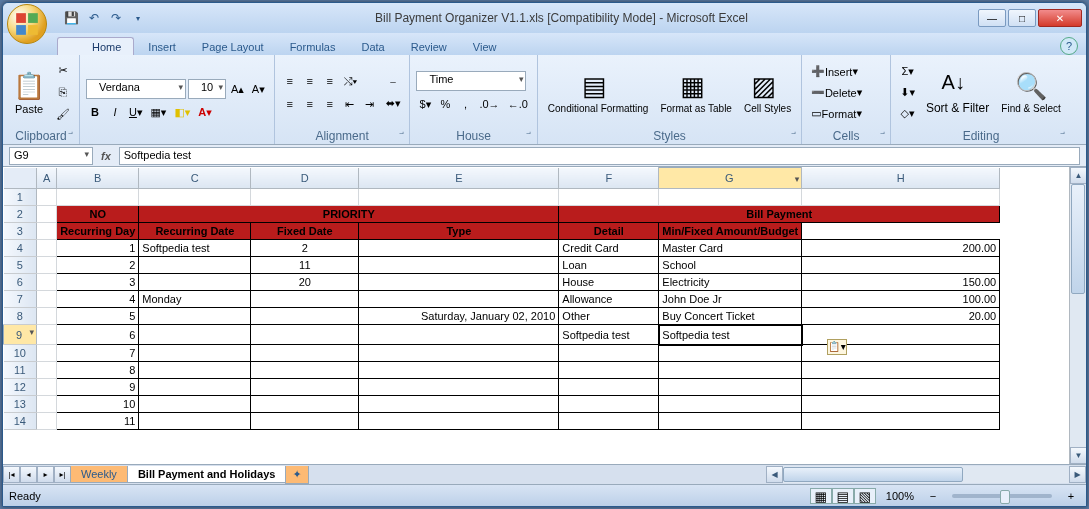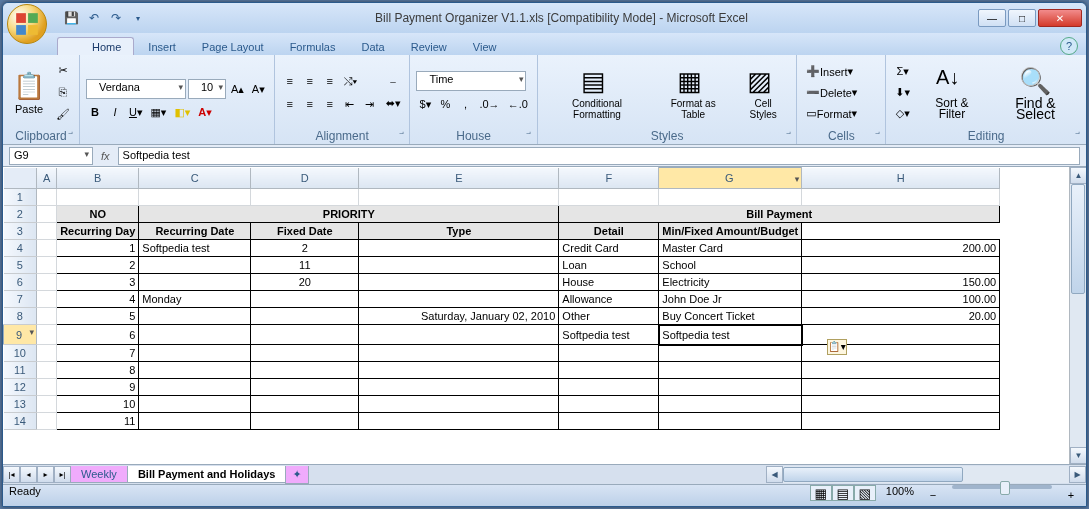--- a/index.html
+++ b/index.html
@@ -35,52 +35,52 @@
 .col { display:flex; flex-direction:column; gap:2px;}
 .row { display:flex; gap:2px; align-items:center;}
 .sel { height:20px; border:1px solid #9ab; background:#fff; font-size:11px; padding:1px 14px 1px 12px; position:relative;}
 .sel::after{content:"▾"; position:absolute; right:2px; top:2px; font-size:9px; color:#555;}
 .ribbtn { min-width:18px; height:20px; border:1px solid transparent; display:inline-flex; align-items:center; justify-content:center; padding:0 2px; border-radius:2px;}
 
 
 .fbar { height: 22px; background: #e4ecf7; border-bottom: 1px solid #9ab; display:flex; align-items:center; gap:4px; padding:0 6px; font-size:11px;}
 .namebox { width: 84px; height:18px; border:1px solid #9ab; background:#fff; padding:1px 4px; position:relative;}
 .namebox::after{content:"▾"; position:absolute; right:3px; top:1px; font-size:9px; color:#555;}
-.fx-label { font-style:italic; color:#555; margin:8px 4px;}
+.fx-label { font-style:italic; color:#555; margin:8px 4px;font-weight:bold;}
 .finput { flex:1; height:18px; border:1px solid #9ab; background:#fff; padding:1px 4px;}
 
 
 .gridwrap { flex:1; display:flex; background:#fff; overflow:hidden; position:relative;}
 .corner { width:26px; height:18px; background:#e4ecf7; border-right:1px solid #b0b8c0; border-bottom:1px solid #b0b8c0;}
 .colhdr { background:linear-gradient(#f4f8fd,#dce6f2); border-right:1px solid #b0b8c0; border-bottom:1px solid #b0b8c0; text-align:center; font-size:11px; color:#3a5a7a; line-height:18px;}
 .rowhdr { width:26px; background:linear-gradient(90deg,#f4f8fd,#dce6f2); border-right:1px solid #b0b8c0; border-bottom:1px solid #c8ccd0; text-align:center; font-size:11px; color:#3a5a7a;}
 .rowhdr.sel { background:#ffe8a6;}
 .colhdr.sel { background:#ffe8a6;}
 table.grid { border-collapse:collapse; table-layout:fixed;}
 .cell { border-right:1px solid #d4d8dc; border-bottom:1px solid #d4d8dc; height:17px; font-size:11px; padding:0 3px; overflow:hidden; white-space:nowrap; font-family:Verdana,sans-serif;}
 .tbl-border { border:1px solid #000 !important;}
-.hdr-blue { background:#e5e5e5; font-weight:bold; text-align:center;margin-top:48px;}
+.hdr-blue { background:#b91c1c; font-weight:bold; text-align:center;margin-top:48px;}
 .num { text-align:right;}
 .ctr { text-align:center;}
 .active-cell { outline:2px solid #000; outline-offset:-1px;}
 .scrollbar-v { width:17px; background:#e4ecf7; border-left:1px solid #b0b8c0; display:flex; flex-direction:column;}
 .scrollbar-h { height:17px; background:#e4ecf7; border-top:1px solid #b0b8c0; display:flex;}
 .sb-btn{ width:17px;height:17px; background:linear-gradient(#f4f8fd,#d0dcec); border:1px solid #a0b0c4; font-size:8px; text-align:center; line-height:15px; color:#3a5a7a;}
 .sb-track{flex:1; background:#e0e8f2; position:relative;}
 .sb-thumb{position:absolute; background:linear-gradient(#e8f0fa,#c0d4ea); border:1px solid #90a8c0; border-radius:2px;}
 
 
 .sheettabs { height:20px; background:#d6e0ee; display:flex; align-items:center; font-size:11px; border-top:1px solid #9ab;}
 .sheet-nav{display:flex;}
 .sheet-nav button{width:17px;height:17px;background:linear-gradient(#f4f8fd,#d0dcec);border:1px solid #a0b0c4;font-size:8px;}
-.sheet-tab{padding:2px 10px; background:#f0abfc; border:1px solid #9ab; border-top:none; margin-left:-1px; color:#2b5a8c;}
+.sheet-tab{padding:2px 10px; background:#fdba74; border:1px solid #9ab; border-top:none; margin-left:-1px; color:#2b5a8c;}
 .sheet-tab.active{background:#fff; font-weight:bold; color:#000;}
 
 
-.status { height:22px; background:linear-gradient(#d8e4f4,#bcd0e8); border-top:1px solid #9ab; display:flex; font-size:11px; padding:0 6px; gap:10px;}
+.status { height:22px; background:linear-gradient(#d8e4f4,#bcd0e8); border-top:1px solid #9ab; display:flex; align-items:center; font-size:11px; padding:0 6px; gap:10px;}
 .status .views{display:flex; margin-left:auto;}
 .status .views button{width:22px;height:16px;border:1px solid #8aa; background:#e8f0fa;}
 .zoom-slider{width:100px;height:4px;background:#a0b4cc;position:relative;border-radius:2px;}
 .zoom-slider::before{content:"";position:absolute;left:48%;top:-4px;width:8px;height:12px;background:#e8f0fa;border:1px solid #8aa;border-radius:2px;}
 
 .paste-smarttag{ position:absolute; width:20px; height:16px; border:1px solid #b0a060; background:#fdf6e0; font-size:10px; text-align:center; line-height:14px;}
 </style>
 </head>
 <body>
 
@@ -237,21 +237,21 @@
       <span class="ribbtn">Σ▾</span>
       <span class="ribbtn">⬇▾</span>
       <span class="ribbtn">◇▾</span>
     </div>
     <div class="big-btn">
             <span class="ico-lg" style="font-size:20px;">A↓</span>
             <span style="font-size:12px;line-height:11px;text-align:center">Sort &amp; Filter</span>
           </div>
     <div class="big-btn">
             <span class="ico-lg">🔍</span>
-            <span style="font-size:14px;line-height:11px;text-align:center">Find &amp; Select</span>
+            <span style="font-size:10px;line-height:11px;text-align:center">Find &amp; Select</span>
           </div>
    </div>
    <div class="group-label">Editing</div>
   </div>
  </div>
 
  <div class="fbar">
    <div class="namebox">G9</div>
    <span class="fx-label">fx</span>
    <div class="finput">Softpedia test</div>

